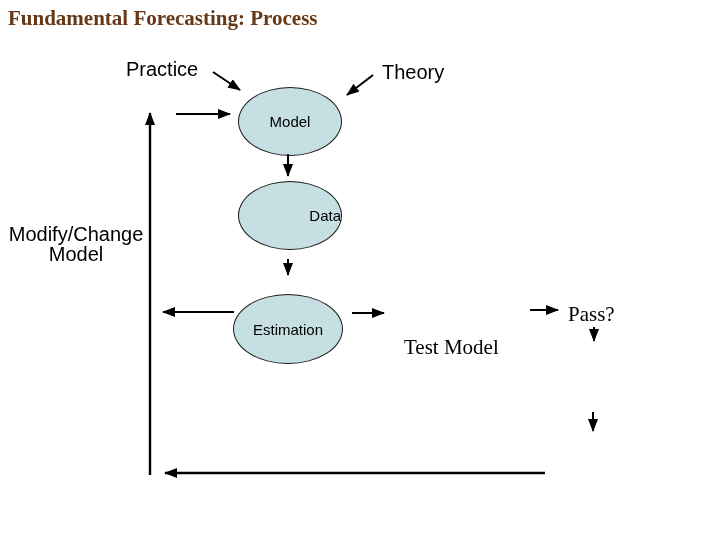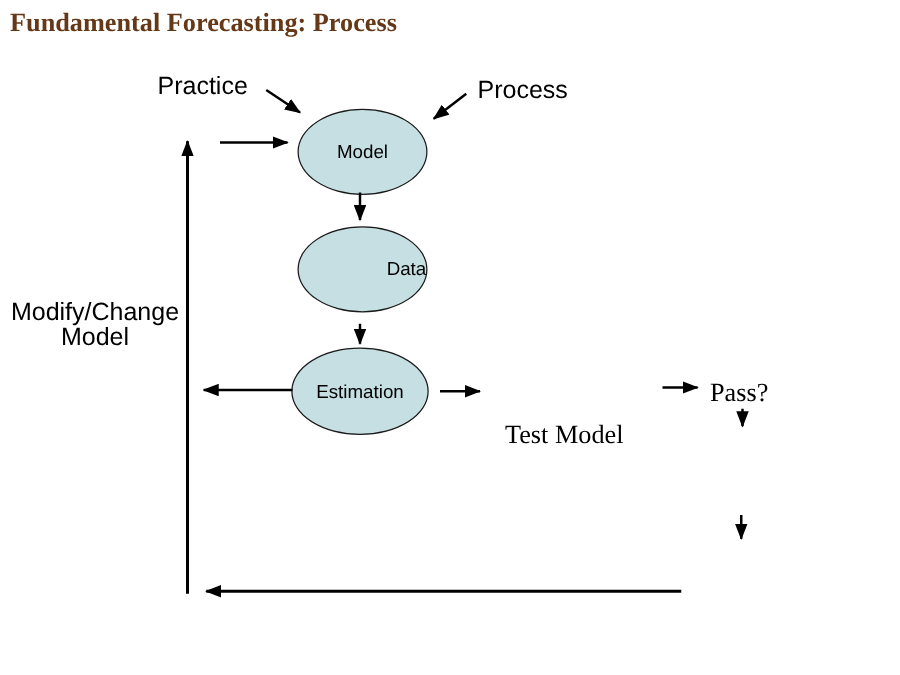--- a/index.html
+++ b/index.html
@@ -33,21 +33,21 @@
   }
   .lbl{
     position:absolute;
     color:#000;
     font-size:20px;
     white-space:nowrap;
   }
   .lbl-practice{left:126px; top:58px;}
   .lbl-theory{left:382px; top:61px;}
   .lbl-modify{
-    left:0px; top:240px; width:152px;
+    left:0px; top:224px; width:152px;
     text-align:center; line-height:20px; white-space:normal;
   }
   .lbl-serif{
     font-family:"Liberation Serif", serif;
     font-size:21px;
   }
   .lbl-test-model{left:404px; top:302px;margin-top:33px;}
   .lbl-pass{left:568px; top:302px;text-align:center;}
   .node{
     position:absolute;
@@ -56,21 +56,21 @@
     border-radius:50%;
     display:flex;
     align-items:center;
     justify-content:center;
     font-size:15px;
     color:#000;
     box-sizing:border-box;
   }
   .node-model{left:238px; top:87px; width:104px; height:69px;}
   .node-data{left:238px; top:181px; width:104px; height:69px;justify-content:flex-end;}
-  .node-estimation{left:233px; top:278px; width:110px; height:70px;}
+  .node-estimation{left:233px; top:294px; width:110px; height:70px;}
   .node-forecast{left:546px; top:343px; width:104px; height:69px;}
   .node-evaluation{left:547px; top:432px; width:106px; height:70px;}
   svg.arrows{
     position:absolute;
     left:0; top:0;
     width:720px; height:540px;
     pointer-events:none;
   }
   svg.arrows line{
     stroke:var(--arrow,#000);
@@ -79,21 +79,21 @@
   svg.arrows .thick{stroke-width:2.4;}
 </style>
 </head>
 <body>
 
 <div class="slide">
 
   <h1 class="title">Fundamental Forecasting: Process</h1>
 
   <div class="lbl lbl-practice">Practice</div>
-  <div class="lbl lbl-theory">Process</div>
+  <div class="lbl lbl-theory">Theory</div>
 
   <div class="lbl lbl-modify">
     <span>Modify/Change</span><br>
     <span>Model</span>
   </div>
 
   <div class="lbl lbl-serif lbl-test-model">Test Model</div>
   <div class="lbl lbl-serif lbl-pass">Pass?</div>
 
   <div class="node node-model">

